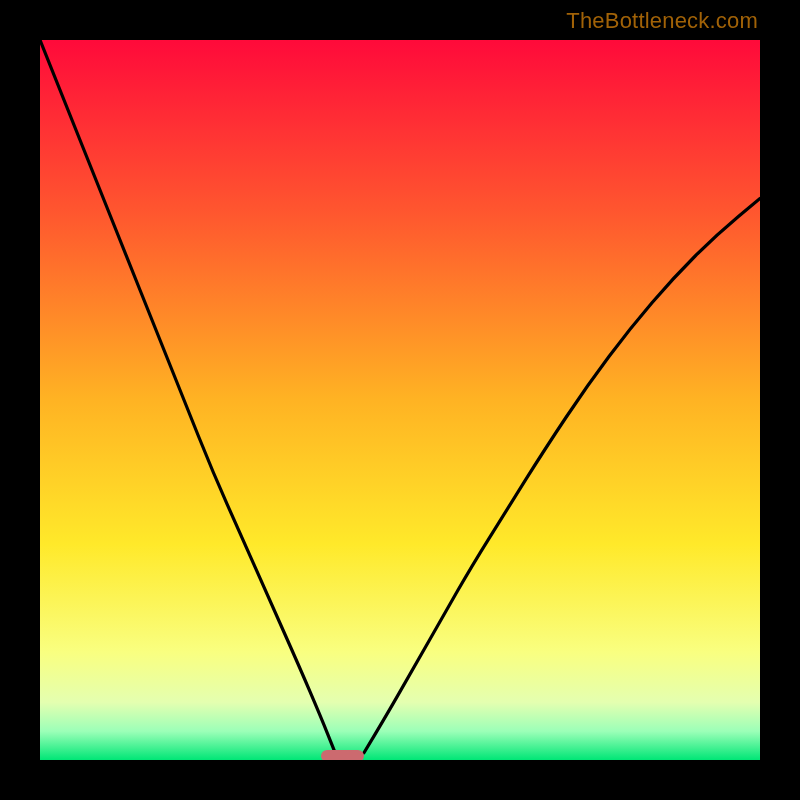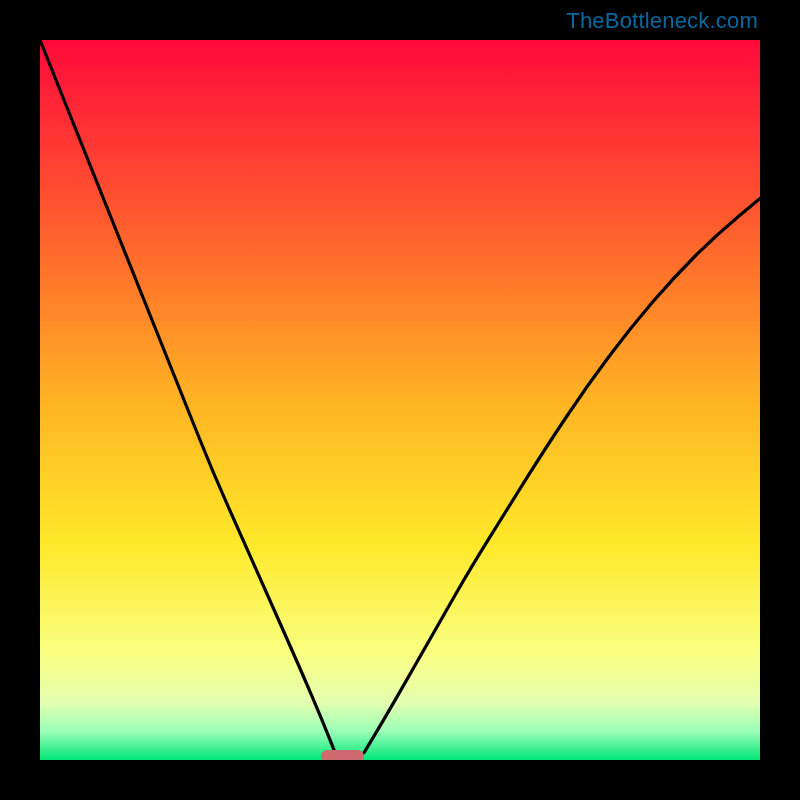--- a/index.html
+++ b/index.html
@@ -32,21 +32,21 @@
     inset: 0;
   }
   svg.curves {
     position: absolute;
     inset: 0;
   }
   .watermark {
     position: absolute;
     top: 8px;
     right: 42px;
-    color: #0369a1;
+    color: #a16207;
     font-size: 22px;
     letter-spacing: 0.2px;
     -webkit-user-select: none;
     user-select: none;
   }
   .marker {
     position: absolute;
     border-radius: 6px;
   }
 </style>

